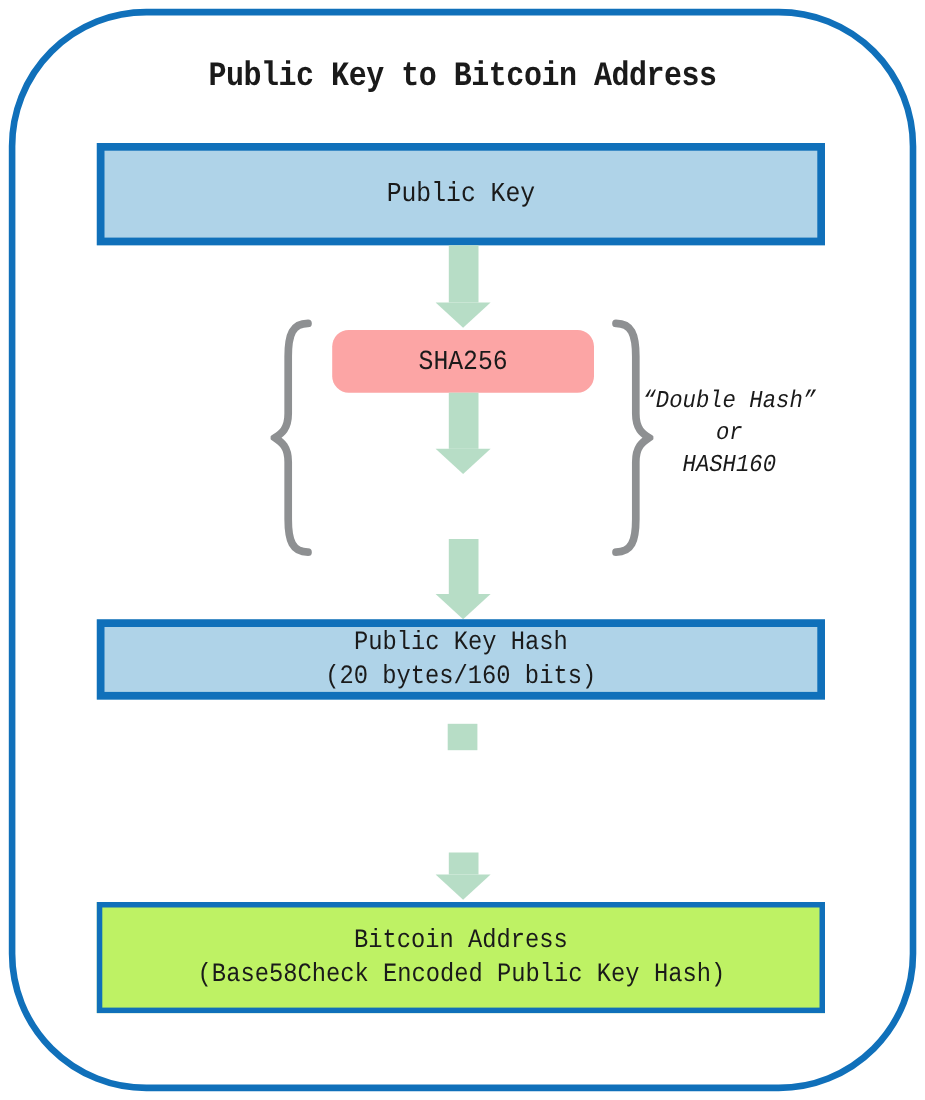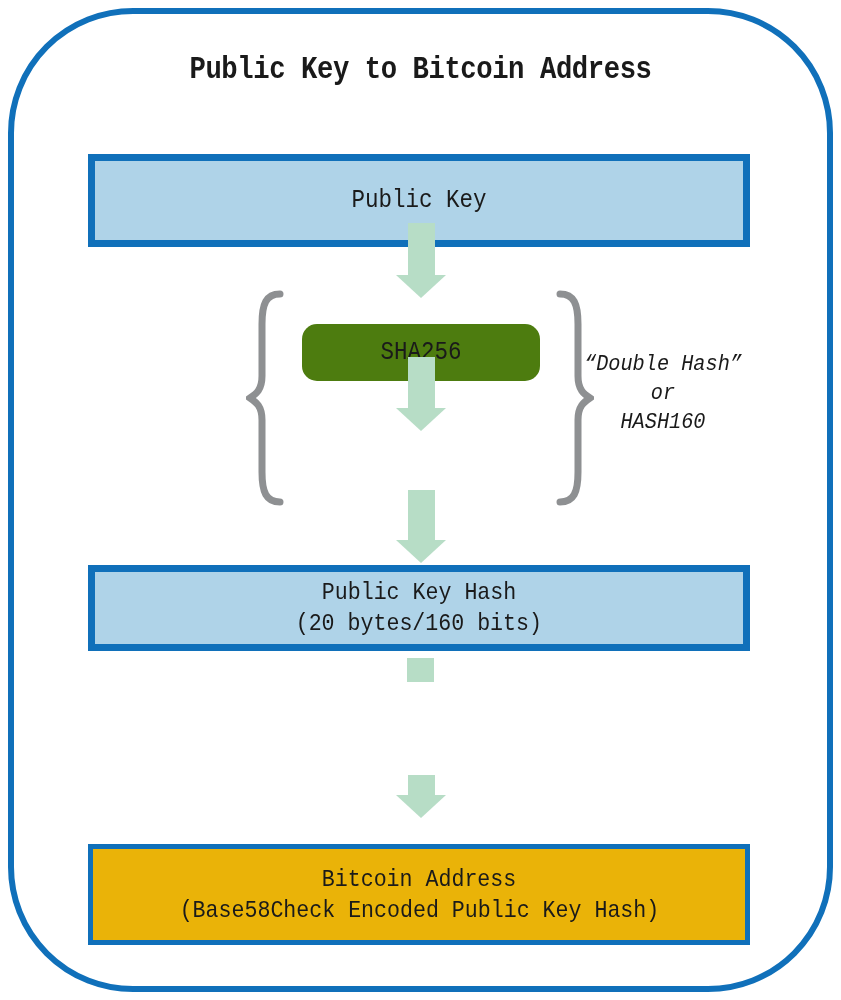--- a/index.html
+++ b/index.html
@@ -32,25 +32,24 @@
     transform-origin: 50% 50%;
   }
   .box {
     position: absolute;
     box-sizing: border-box;
     display: flex;
     flex-direction: column;
     justify-content: center;
     align-items: center;
     text-align: center;
-    margin-top: 24px;
   }
   .box-blue  { background: #afd3e8; border: 7px solid #1070ba; }
-  .box-green { background: #4d7c0f; border-radius: 15px; }
-  .box-white { background: #eab308; border: 5px solid #1070ba; }
+  .box-green { background: #fca5a5; border-radius: 15px; }
+  .box-white { background: #bef264; border: 5px solid #1070ba; }
   .box-line {
     font-size: 25px;
     line-height: 31px;
     white-space: pre-wrap;
     transform: scaleX(0.9);
     transform-origin: 50% 50%;
   }
   .box-line.small { font-size: 24px; }
   .arrow {
     position: absolute;
@@ -124,21 +123,21 @@
     <div>“Double Hash”</div>
     <div>or</div>
     <div>HASH160</div>
   </div>
 
   <div class="arrow" style="left:396px; top:490px;">
     <div class="shaft" style="height:50px;"></div>
     <div class="head"></div>
   </div>
 
-  <div class="box box-blue" style="left:88px; top:541px; width:662px; height:86px;">
+  <div class="box box-blue" style="left:88px; top:563px; width:662px; height:73px;">
     <div class="box-line small">Public Key Hash</div>
     <div class="box-line small">(20 bytes/160 bits)</div>
   </div>
 
   <div class="connector" style="left:407px; top:658px; height:24px;"></div>
 
 
   <div class="arrow" style="left:396px; top:775px;">
     <div class="shaft" style="height:20px;"></div>
     <div class="head"></div>

